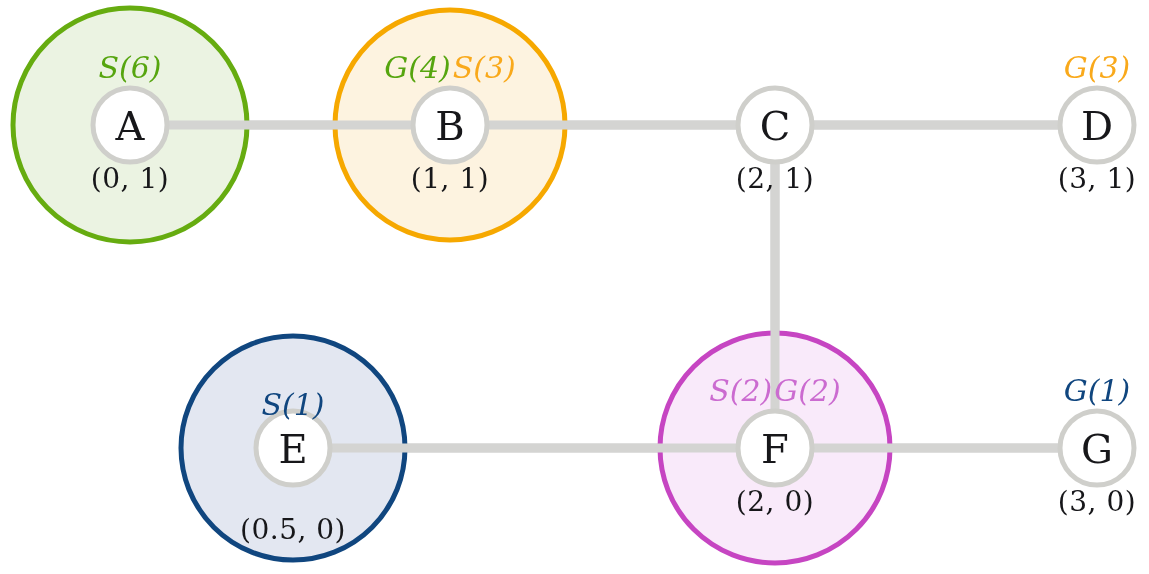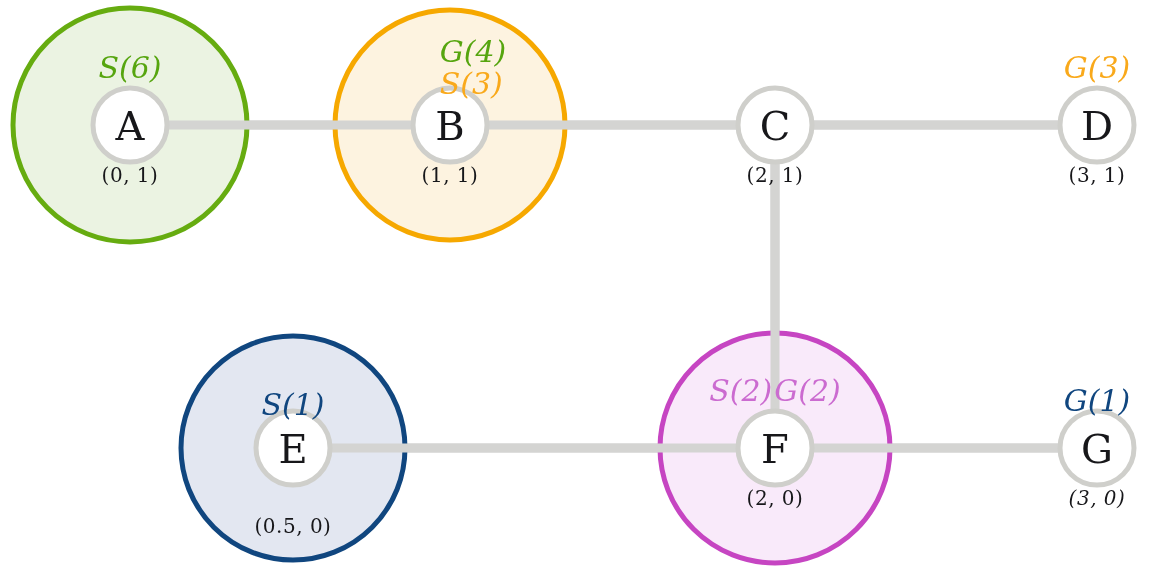--- a/index.html
+++ b/index.html
@@ -18,21 +18,21 @@
     font-size:40px;
     color:#17171a;
     line-height:1;
     white-space:nowrap;
     pointer-events:none;
   }
   .node-coord{
     position:absolute;
     transform:translate(-50%,0);
     font-family:"DejaVu Serif","Liberation Serif",serif;
-    font-size:20px;
+    font-size:28px;
     color:#17171a;
     line-height:1;
     white-space:nowrap;
     letter-spacing:0.5px;
   }
   .node-tag{
     position:absolute;
     transform:translate(-50%,-50%);
     font-family:"DejaVu Serif","Liberation Serif",serif;
     font-style:italic;
@@ -87,35 +87,35 @@
         <circle cx="775" cy="448" r="37" fill="#ffffff" stroke="#cfcfcb" stroke-width="5"></circle>
         <circle cx="1097" cy="448" r="37" fill="#ffffff" stroke="#cfcfcb" stroke-width="5"></circle>
       </g>
   </svg>
   <div id="labels-layer">
       <div class="node-letter" style="left: 130px; top: 126px;">A</div>
       <div class="node-coord" style="left: 130px; top: 165px;">(0, 1)</div>
       <div class="node-tag" style="left: 130px; top: 68px; color: rgb(86, 165, 15);">S(6)</div>
       <div class="node-letter" style="left: 450px; top: 126px;">B</div>
       <div class="node-coord" style="left: 450px; top: 165px;">(1, 1)</div>
-      <div class="tag-pair" style="left: 473px; top: 68px; flex-direction: column;">
+      <div class="tag-pair" style="left: 450px; top: 68px;">
         <span style="color: rgb(86, 165, 15);">G(4)</span>
         <span style="color: rgb(249, 169, 27);">S(3)</span>
       </div>
       <div class="node-letter" style="left: 775px; top: 126px;">C</div>
       <div class="node-coord" style="left: 775px; top: 165px;">(2, 1)</div>
       <div class="node-letter" style="left: 1097px; top: 126px;">D</div>
       <div class="node-coord" style="left: 1097px; top: 165px; text-align: center;">(3, 1)</div>
       <div class="node-tag" style="left: 1097px; top: 68px; color: rgb(249, 169, 27);">G(3)</div>
       <div class="node-letter" style="left: 293px; top: 449px;">E</div>
       <div class="node-coord" style="left: 293px; top: 488px; margin-top: 28px;">(0.5, 0)</div>
       <div class="node-tag" style="left: 293px; top: 391px; color: rgb(16, 70, 127); margin-top: 14px;">S(1)</div>
       <div class="node-letter" style="left: 775px; top: 449px;">F</div>
       <div class="node-coord" style="left: 775px; top: 488px;">(2, 0)</div>
       <div class="tag-pair" style="left: 775px; top: 391px;">
         <span style="color: rgb(203, 107, 208);">S(2)</span>
         <span style="color: rgb(203, 107, 208);">G(2)</span>
       </div>
       <div class="node-letter" style="left: 1097px; top: 449px;">G</div>
-      <div class="node-coord" style="left: 1097px; top: 488px; font-style: italic;">(3, 0)</div>
-      <div class="node-tag" style="left: 1097px; top: 401px; color: rgb(16, 70, 127);">G(1)</div>
+      <div class="node-coord" style="left: 1097px; top: 488px;">(3, 0)</div>
+      <div class="node-tag" style="left: 1097px; top: 391px; color: rgb(16, 70, 127);">G(1)</div>
     </div>
 </div>
 
 </body></html>

